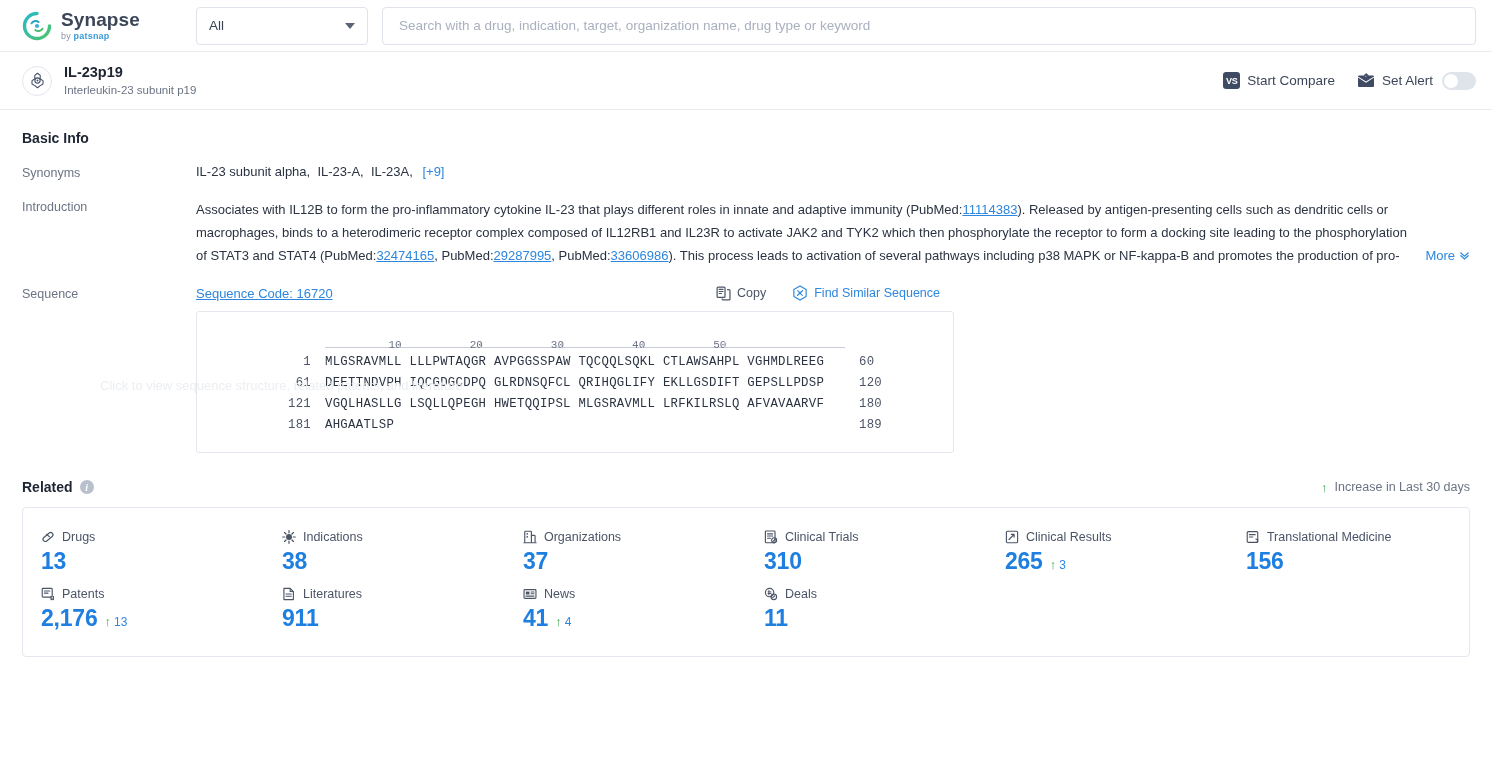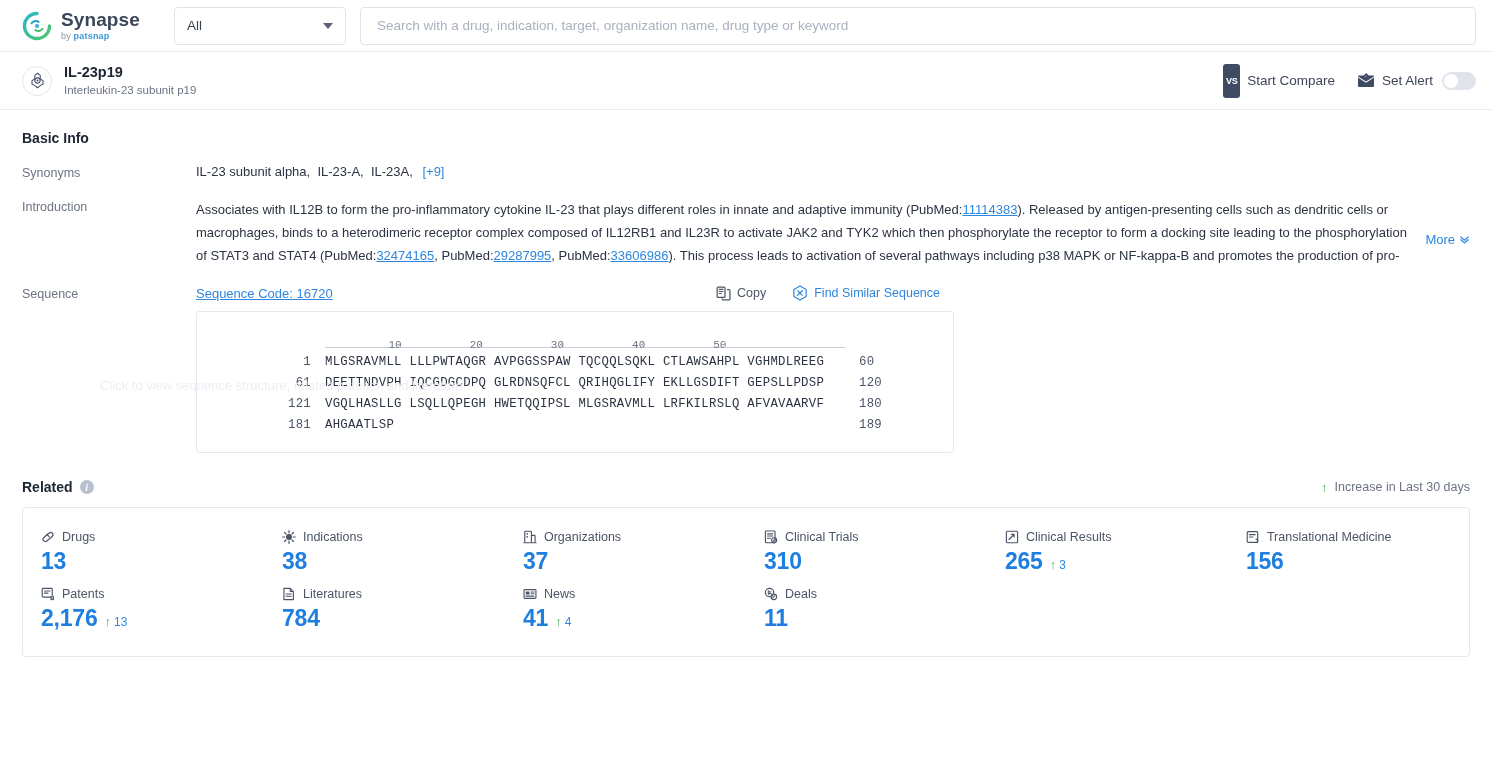--- a/index.html
+++ b/index.html
@@ -22,21 +22,21 @@
     background: #fff;
   }
   .logo-wrap { display: flex; align-items: center; gap: 9px; width: 152px; }
   .logo-mark { width: 30px; height: 30px; flex: none; }
   .logo-text { display: flex; flex-direction: column; line-height: 1; }
   .logo-name { font-size: 19px; font-weight: 600; color: #3c4659; letter-spacing: .1px; }
   .logo-sub { font-size: 9px; color: #8a93a6; margin-top: 3px; letter-spacing: .2px; }
   .logo-sub b { color: #3b9bd6; font-weight: 700; }
 
   .scope-select {
-    width: 172px; height: 38px; 
+    width: 172px; height: 38px; margin-left: 22px;
     border: 1px solid #dfe3ea; border-radius: 4px;
     display: flex; align-items: center; justify-content: space-between;
     padding: 0 12px; font-size: 13.5px; color: #3a4252; background: #fff;
     cursor: pointer;
   }
   .caret { width: 0; height: 0; border-left: 5px solid transparent;
            border-right: 5px solid transparent; border-top: 6px solid #5b6376; }
 
   .search-box {
     flex: 1; height: 38px; margin-left: 14px;
@@ -62,21 +62,21 @@
     border: 1px solid #e2e6ed; display: flex; align-items: center;
     justify-content: center; flex: none; margin-right: 12px;
   }
   .entity-titles { display: flex; flex-direction: column; }
   .entity-name { font-size: 14.5px; font-weight: 700; color: #1d2533; line-height: 1.35; }
   .entity-alias { font-size: 11.5px; color: #6b7384; line-height: 1.4; }
   .entity-actions { margin-left: auto; display: flex; align-items: center; gap: 22px; }
   .action { display: flex; align-items: center; gap: 7px; cursor: pointer;
             font-size: 13.5px; color: #3d4659; }
   .vs-badge {
-    width: 17px; height: 34px; border-radius: 3px; background: #3f4a63;
+    width: 17px; height: 17px; border-radius: 3px; background: #3f4a63;
     color: #fff; font-size: 9px; font-weight: 700; display: flex;
     align-items: center; justify-content: center; letter-spacing: -.3px;
   }
   .toggle {
     width: 34px; height: 18px; border-radius: 10px; background: #dfe3ea;
     position: relative; cursor: pointer; margin-left: 2px;
   }
   .toggle::after {
     content: ""; position: absolute; top: 2px; left: 2px;
     width: 14px; height: 14px; border-radius: 50%; background: #fff;
@@ -99,21 +99,21 @@
 
   .syn-list { font-size: 13px; color: #2b3342; }
   .syn-more { color: #2e86de; margin-left: 6px; cursor: pointer; }
 
   .intro-text {
     font-size: 13px; color: #2b3342; line-height: 23px;
     position: relative; padding-right: 60px;
   }
   .intro-text a { color: #2e86de; text-decoration: underline; cursor: pointer; }
   .more-btn {
-    position: absolute; right: 0; bottom: 16px; color: #2e86de; font-size: 13px;
+    position: absolute; right: 0; bottom: 0; color: #2e86de; font-size: 13px;
     cursor: pointer; background: #fff; padding-left: 8px; display: flex;
     align-items: center; gap: 4px;
   }
 
   .seq-hint {
     position: absolute; left: 100px; top: 268px;
     font-size: 13px; color: #eceef1; pointer-events: none; white-space: nowrap;
   }
 
   .seq-head { display: flex; align-items: center; }
@@ -458,21 +458,21 @@
           <span>
             <svg width="14" height="14" viewBox="0 0 16 16">
               <path d="M2.2 1.6h7.2l3.6 3.6v9.2H2.2z" fill="none" stroke="#4b5466" stroke-width="1.3" stroke-linejoin="round"></path>
               <path d="M9.4 1.6v3.6H13" fill="none" stroke="#4b5466" stroke-width="1.3"></path>
               <path d="M4.6 8h6M4.6 10.6h6" stroke="#4b5466" stroke-width="1.3" stroke-linecap="round"></path>
             </svg>
           </span>
           <span>Literatures</span>
         </div>
         <div class="metric-value">
-          <span class="metric-num">784</span>
+          <span class="metric-num">911</span>
         </div>
       </div>
       <div class="metric">
         <div class="metric-label">
           <span>
             <svg width="14" height="14" viewBox="0 0 16 16">
               <rect x="1.2" y="3" width="13.6" height="10" rx="1" fill="none" stroke="#4b5466" stroke-width="1.3"></rect>
               <rect x="3.2" y="5.2" width="4.2" height="3.4" fill="#4b5466"></rect>
               <path d="M9.2 5.6h3.4M9.2 7.8h3.4M3.2 10.4h9.4" stroke="#4b5466" stroke-width="1.2" stroke-linecap="round"></path>
             </svg>

